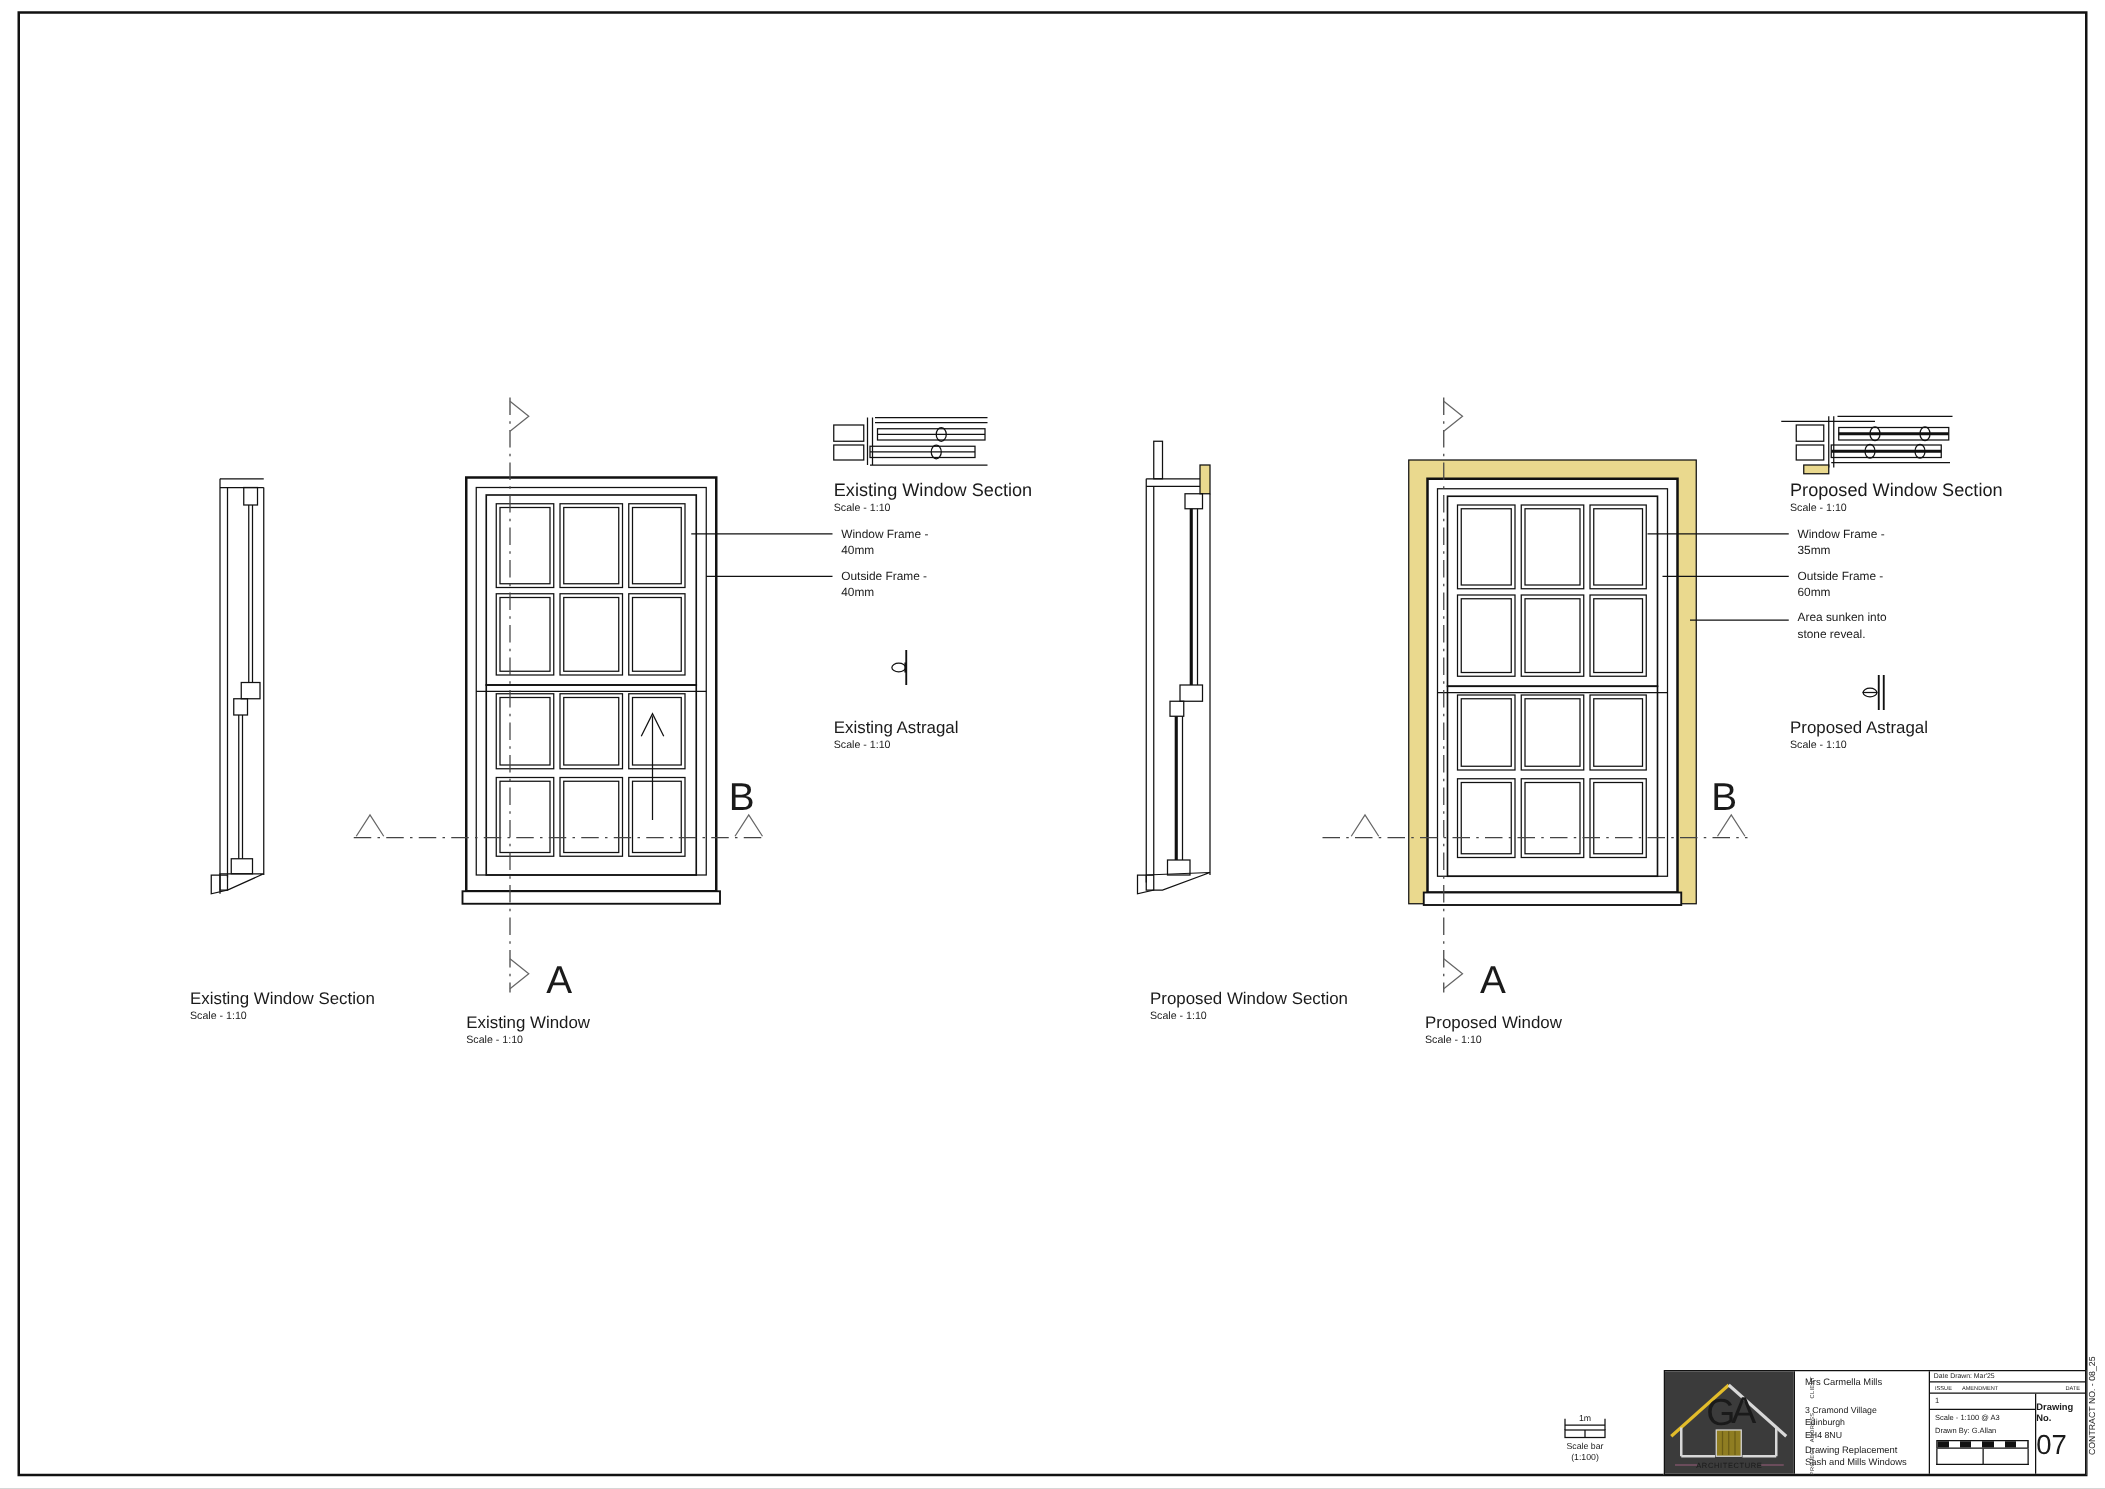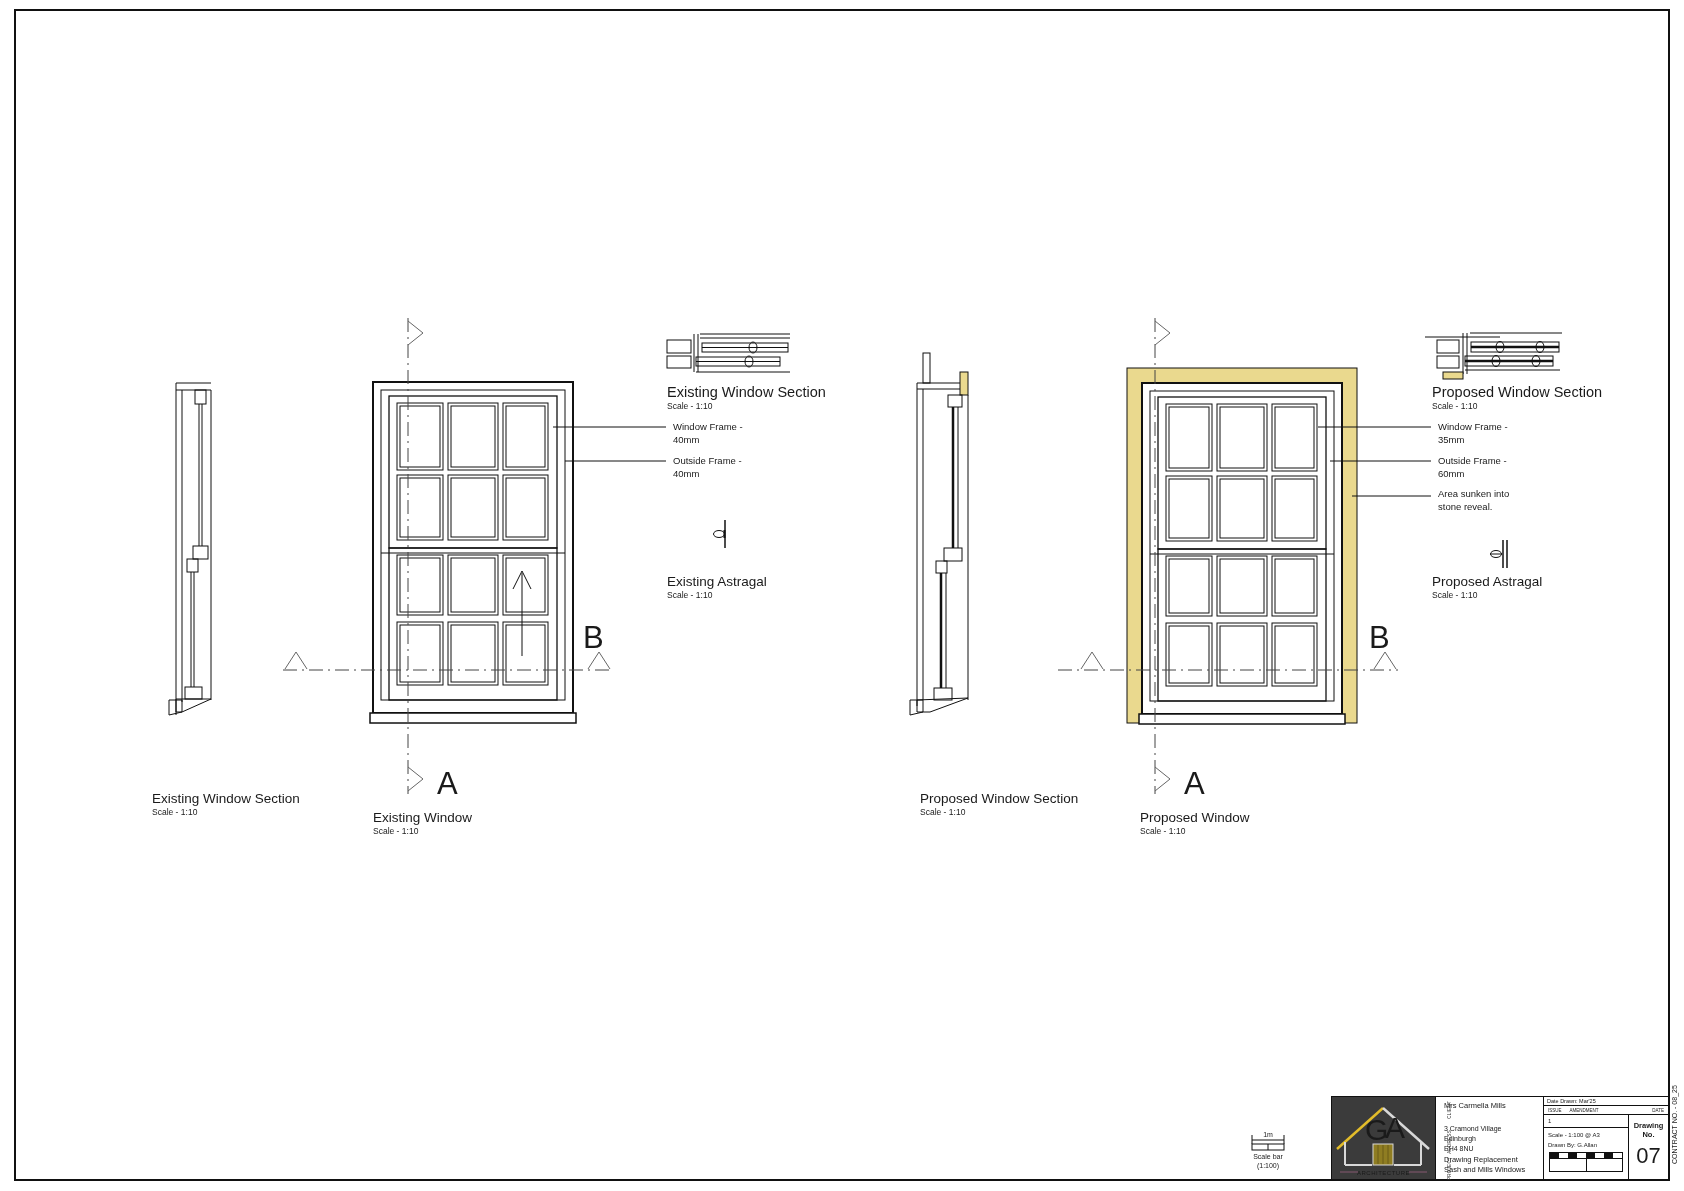--- a/index.html
+++ b/index.html
@@ -31,21 +31,21 @@
   .tb-bottom{flex:1;display:flex}
   .tb-left-col{width:85px;border-right:1px solid #111;display:flex;flex-direction:column}
   .tb-issue-no{height:13px;border-bottom:1.5px solid #111;font-size:6px;padding-left:4px;line-height:12px}
   .tb-notes{height:22px;font-size:6px;line-height:10px;padding:2px 0 0 4px}
   .tb-bar-area{flex:1;padding:2px 0 0 5px}
   .tb-checker{width:74px;height:7px;border:1px solid #111;
               background:repeating-linear-gradient(90deg,#111 0 9px,#fff 9px 18px)}
   .tb-boxes{display:flex;width:74px;height:13px}
   .tb-boxes div{flex:1;border:1px solid #111;border-top:none}
   .tb-boxes div:last-child{border-left:none}
-  .tb-drawno{flex:1;text-align:center}
+  .tb-drawno{flex:1;text-align:left}
   .tb-drawno-label{font-size:7.5px;font-weight:bold;margin-top:6px}
   .tb-drawno-val{font-size:22px;margin-top:4px}
   .contract-vert{position:absolute;left:1671px;top:1064px;height:100px;width:12px;
                  writing-mode:vertical-rl;transform:rotate(180deg);font-size:7px;color:#1a1a1a;
                  white-space:nowrap}
 </style>
 </head>
 <body>
 
 <div class="sheet">

